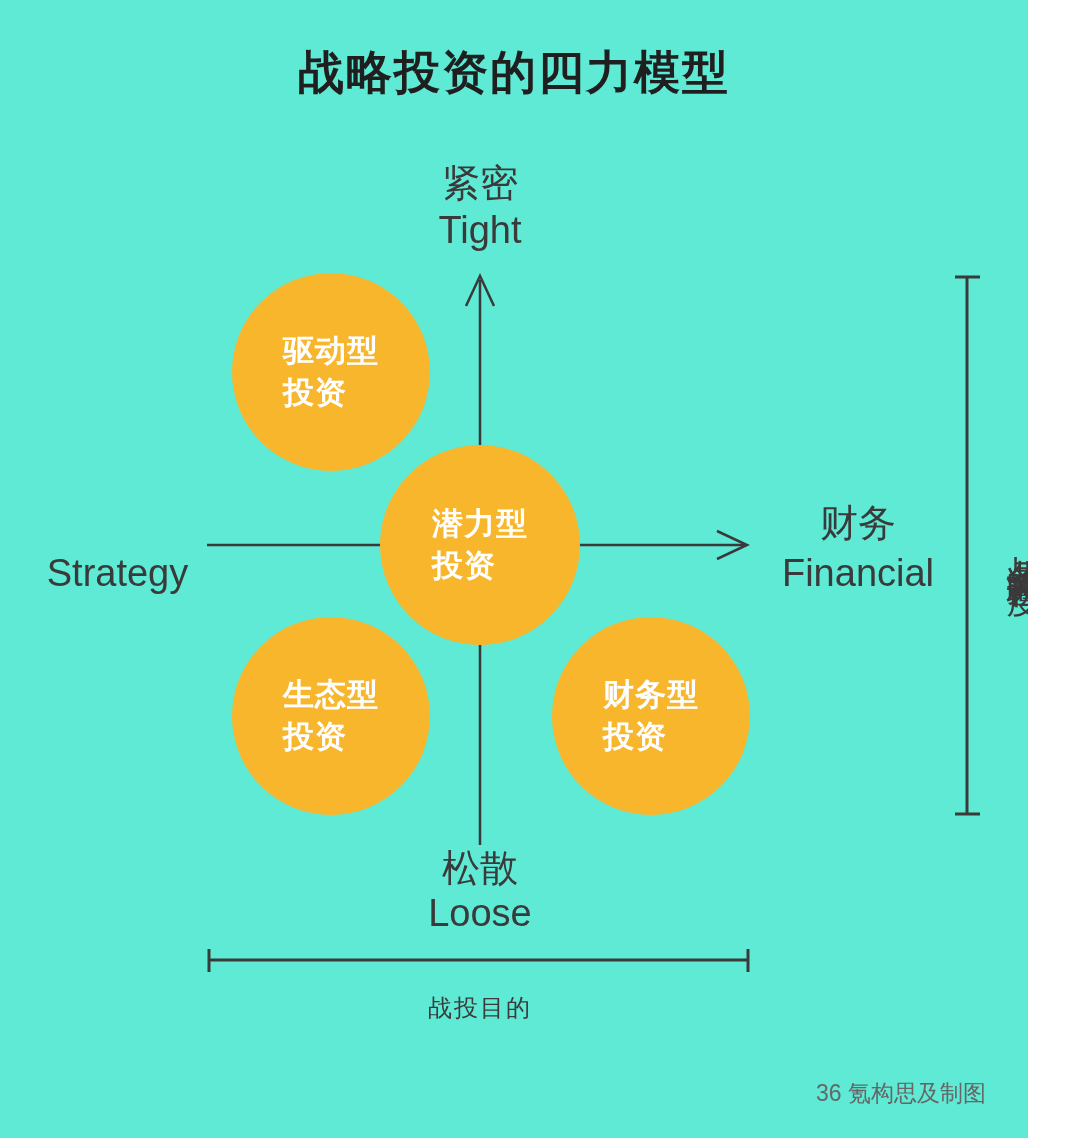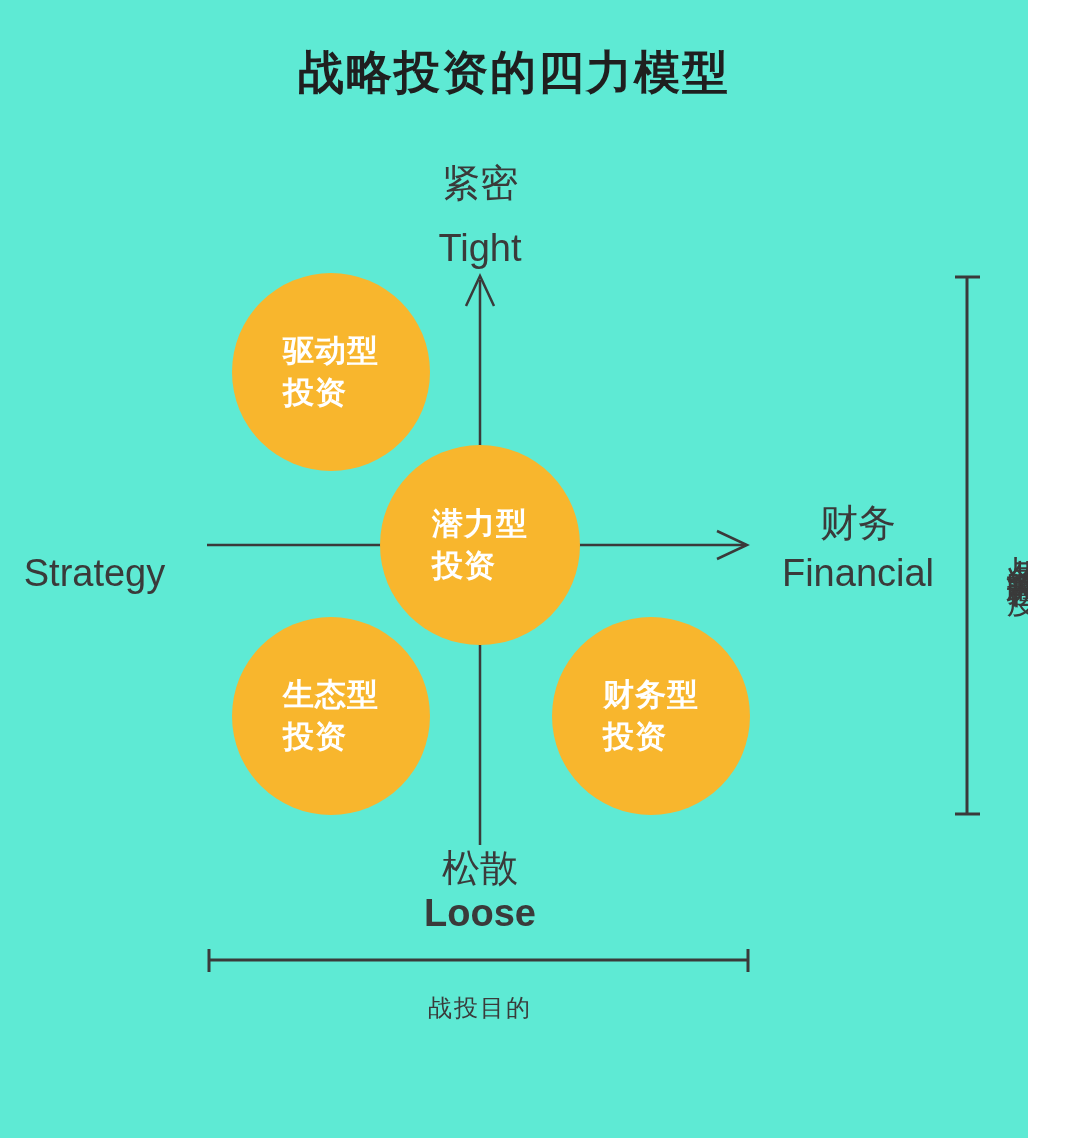--- a/index.html
+++ b/index.html
@@ -44,25 +44,25 @@
   .axis-label {
     position: absolute;
     color: var(--text-dark);
     font-size: 38px;
     line-height: 1.1;
     text-align: center;
     z-index: 3;
   }
 
   .label-top-zh    { top: 163px;  left: 380px; width: 200px; }
-  .label-top-en    { top: 210px;  left: 380px; width: 200px; margin-top: 18px; }
+  .label-top-en    { top: 210px;  left: 380px; width: 200px; }
   .label-bottom-zh { top: 848px;  left: 380px; width: 200px; }
-  .label-bottom-en { top: 893px;  left: 380px; width: 200px; font-weight: bold; }
+  .label-bottom-en { top: 893px;  left: 380px; width: 200px; }
   .label-left-zh   { top: 503px;  left: 15px;  width: 185px; }
-  .label-left-en   { top: 553px;  left: 2px;  width: 185px; }
+  .label-left-en   { top: 553px;  left: 25px;  width: 185px; }
   .label-right-zh  { top: 503px;  left: 758px; width: 200px; }
   .label-right-en  { top: 553px;  left: 758px; width: 200px; }
 
   .circle {
     position: absolute;
     border-radius: 50%;
     background: var(--circle-fill);
     display: flex;
     align-items: center;
     justify-content: center;
@@ -163,14 +163,15 @@
 投资</span>
   </div>
   <div class="circle circle-financial">
     <span class="circle-label">财务型
 投资</span>
   </div>
 
   <div class="right-bracket-label">与业务的关联程度</div>
   <div class="bottom-bracket-label">战投目的</div>
 
+  <div class="credit">36 氪构思及制图</div>
 
 </div>
 
 </body></html>

